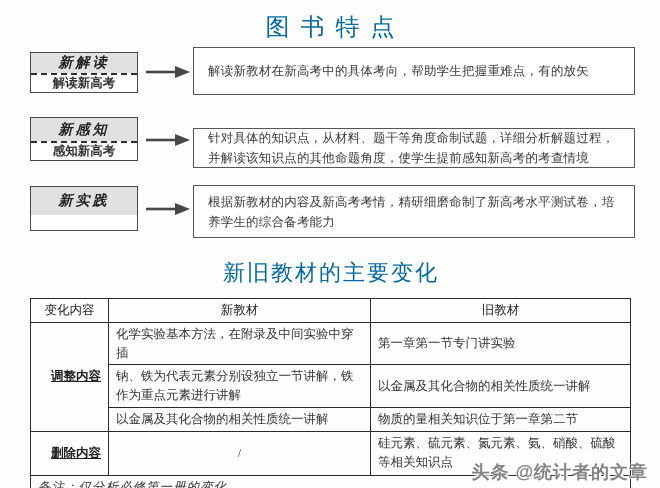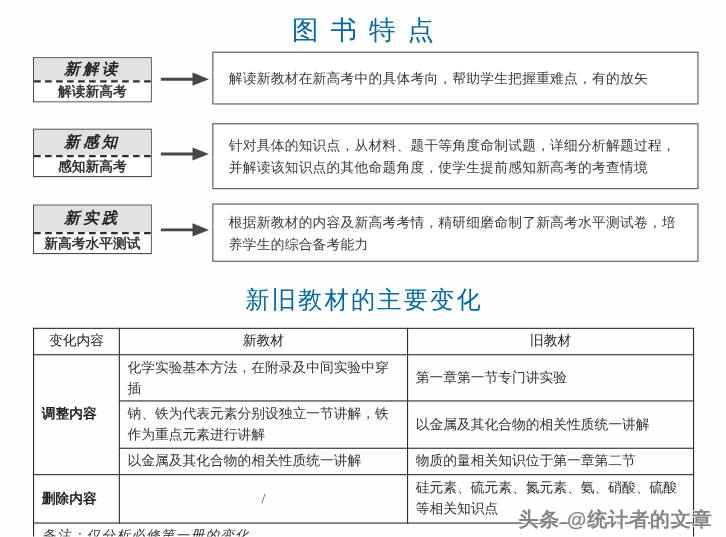--- a/index.html
+++ b/index.html
@@ -26,32 +26,32 @@
   #fbox3{top:186px;height:45px;} #fbox3 .feat-box-top{height:28px;}
 
   .arrow{position:absolute;left:146px;width:44px;height:16px;}
   #arrow1{top:64px;} #arrow2{top:132px;} #arrow3{top:201px;}
 
   .feat-desc{position:absolute;left:193px;width:442px;border:1px solid #555;
              box-sizing:border-box;background:#fff;display:flex;align-items:center;
              padding:0 14px;font-size:12.5px;line-height:1.6;color:#3a3a3a;
              letter-spacing:0.2px;}
   #fdesc1{top:47px;height:48px;}
-  #fdesc2{top:112px;height:60px;}
+  #fdesc2{top:128px;height:40px;}
   #fdesc3{top:185px;height:53px;}
 
   
   table#cmp{position:absolute;left:30px;top:298px;width:600px;border-collapse:collapse;
             table-layout:fixed;font-size:12.5px;color:#333;}
   #cmp td,#cmp th{border:1px solid #2b2b2b;padding:2px 7px;line-height:1.5;
             vertical-align:middle;overflow:hidden;}
   #cmp th{font-family:"Liberation Sans", sans-serif;font-weight:normal;text-align:center;
             font-size:12.5px;color:#222;}
-  .rowlabel{font-family:"Liberation Sans", sans-serif;font-weight:bold;text-align:left;
-            color:#222;}
+  .rowlabel{font-family:"Liberation Sans", sans-serif;font-weight:bold;text-align:right;
+            color:#222;text-decoration:underline;}
   .cell-center{text-align:center;}
   .note-cell{font-style:italic;font-family:"Liberation Serif", serif;letter-spacing:1px;
             color:#2f2f2f;}
 
   
   #watermark{position:absolute;right:12px;bottom:4px;
              font-family:Liberation Sans, sans-serif;font-weight:bold;font-size:18px;
              letter-spacing:1px;color:#858585;
              text-shadow:2px 2px 0 #ffffff,1px 1px 0 #f2f2f2,-1px -1px 0 rgba(255,255,255,.6);}
 </style>
@@ -77,21 +77,20 @@
     <div class="feat-box-bottom">感知新高考</div>
   </div>
   <svg id="arrow2" class="arrow" viewBox="0 0 44 16">
     <line x1="0" y1="8" x2="31" y2="8" stroke="#474747" stroke-width="2.6"></line>
     <polygon points="29,2 44,8 29,14" fill="#474747"></polygon>
   </svg>
   <div id="fdesc2" class="feat-desc">针对具体的知识点，从材料、题干等角度命制试题，详细分析解题过程，并解读该知识点的其他命题角度，使学生提前感知新高考的考查情境</div>
 
   <div id="fbox3" class="feat-box">
     <div class="feat-box-top">新实践</div>
-    <div class="feat-box-bottom">新高考水平测试</div>
   </div>
   <svg id="arrow3" class="arrow" viewBox="0 0 44 16">
     <line x1="0" y1="8" x2="31" y2="8" stroke="#474747" stroke-width="2.6"></line>
     <polygon points="29,2 44,8 29,14" fill="#474747"></polygon>
   </svg>
   <div id="fdesc3" class="feat-desc">根据新教材的内容及新高考考情，精研细磨命制了新高考水平测试卷，培养学生的综合备考能力</div>
 
   <div id="title2" class="sec-title">新旧教材的主要变化</div>
 
   <table id="cmp">

